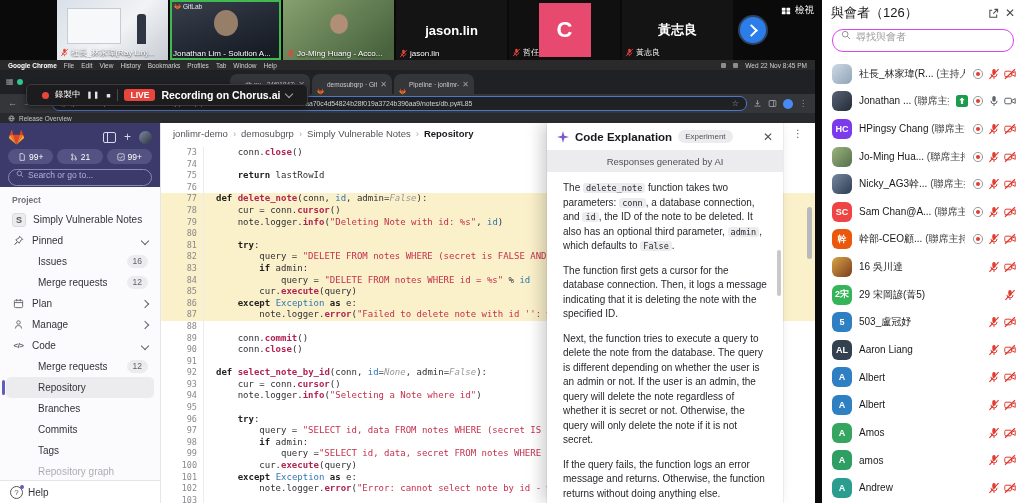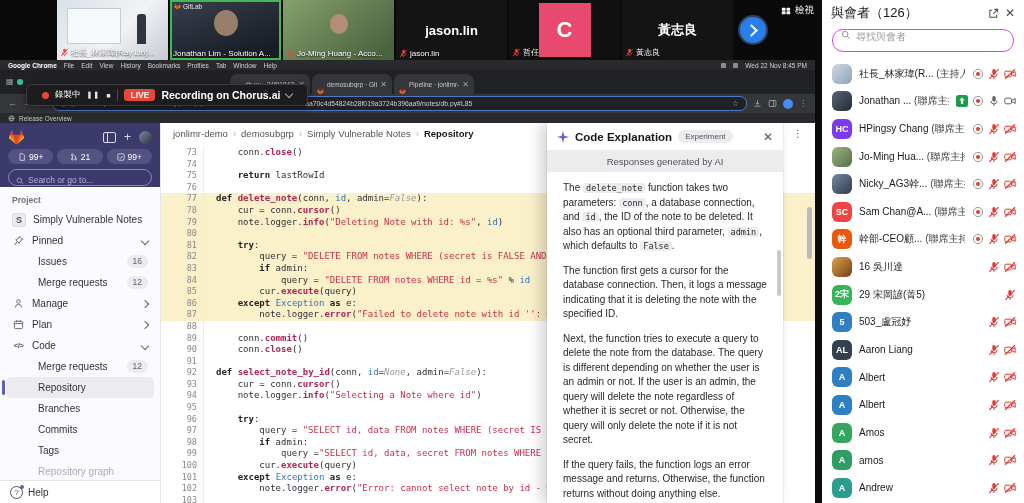--- a/index.html
+++ b/index.html
@@ -79,21 +79,21 @@
   .sbrow1{display:flex;align-items:center;height:18px;gap:8px}
   .sbrow1 .sp{flex:1}
   .sbrow1 svg.tanuki{width:17px;height:16px}
   .panel-ic{width:11px;height:9px;border:1.2px solid #d9d8ee;border-radius:2px;position:relative}
   .panel-ic::before{content:"";position:absolute;left:3px;top:0;bottom:0;width:1.2px;background:#d9d8ee}
   .plus-ic{color:#d9d8ee;font-size:12px;line-height:12px}
   .sb-avatar{width:13px;height:13px;border-radius:50%;background:linear-gradient(135deg,#7d8aa0,#2c3442)}
   .sbrow2{display:flex;gap:4px;margin-top:3px}
   .cpill{flex:1;height:15px;background:#545283;border-radius:8px;color:#fff;font-size:8.5px;display:flex;align-items:center;justify-content:center;gap:3px}
   .cpill svg{width:8px;height:8px}
-  .sbsearch{margin-top:5px;height:15px;border:1px solid #8a88b5;border-radius:9px;display:flex;align-items:flex-end;gap:4px;padding:0 7px;color:#b3b1dd;font-size:8.5px}
+  .sbsearch{margin-top:5px;height:15px;border:1px solid #8a88b5;border-radius:9px;display:flex;align-items:flex-start;gap:4px;padding:0 7px;color:#b3b1dd;font-size:8.5px}
   .sbsearch svg{width:8px;height:8px}
   #gl-nav{position:absolute;left:0;right:0;top:66px;bottom:22px;padding:0 6px;overflow:hidden}
   .nav-label{font-size:8.5px;font-weight:bold;color:#737278;padding:6px 6px 4px}
   .nav-item{height:21px;display:flex;align-items:center;gap:7px;padding:0 6px;border-radius:5px;font-size:10px;color:#333238;position:relative}
   .nav-item .ni{width:13px;display:flex;justify-content:center;align-items:center;color:#626168;flex:none}
   .nav-item .ni svg{width:11px;height:11px}
   .nav-item .code-gl{font-size:8px;font-weight:bold;letter-spacing:-.5px}
   .nav-item.indent{padding-left:32px}
   .nav-item.sel{background:#ececef}
   .nav-item.sel::before{content:"";position:absolute;left:-4px;top:3px;bottom:3px;width:3px;border-radius:2px;background:#5f5fba}
@@ -439,35 +439,35 @@
               <span style="white-space:nowrap;overflow:hidden">Issues</span>
               <span class="nbadge">16</span>
             </div>
             <div class="nav-item indent">
               <span style="white-space:nowrap;overflow:hidden">Merge requests</span>
               <span class="nbadge">12</span>
             </div>
             <div class="nav-item">
               <span class="ni">
                 <svg viewBox="0 0 12 12" fill="none" stroke="currentColor" stroke-width="1">
+                  <rect x="1.5" y="2.5" width="9" height="8" rx="1.2"></rect>
+                  <path d="M1.5 5h9M4 1.2v2.4M8 1.2v2.4"></path>
+                </svg>
+              </span>
+              <span style="white-space:nowrap;overflow:hidden">Plan</span>
+              <span class="chev right"></span>
+            </div>
+            <div class="nav-item">
+              <span class="ni">
+                <svg viewBox="0 0 12 12" fill="none" stroke="currentColor" stroke-width="1">
                   <circle cx="6" cy="3.8" r="1.9"></circle>
                   <path d="M2.6 10.4a3.4 3.4 0 0 1 6.8 0"></path>
                 </svg>
               </span>
               <span style="white-space:nowrap;overflow:hidden">Manage</span>
-              <span class="chev right"></span>
-            </div>
-            <div class="nav-item">
-              <span class="ni">
-                <svg viewBox="0 0 12 12" fill="none" stroke="currentColor" stroke-width="1">
-                  <rect x="1.5" y="2.5" width="9" height="8" rx="1.2"></rect>
-                  <path d="M1.5 5h9M4 1.2v2.4M8 1.2v2.4"></path>
-                </svg>
-              </span>
-              <span style="white-space:nowrap;overflow:hidden">Plan</span>
               <span class="chev right"></span>
             </div>
             <div class="nav-item">
               <span class="ni code-gl">&lt;/&gt;</span>
               <span style="white-space:nowrap;overflow:hidden">Code</span>
               <span class="chev down"></span>
             </div>
             <div class="nav-item indent">
               <span style="white-space:nowrap;overflow:hidden">Merge requests</span>
               <span class="nbadge">12</span>

